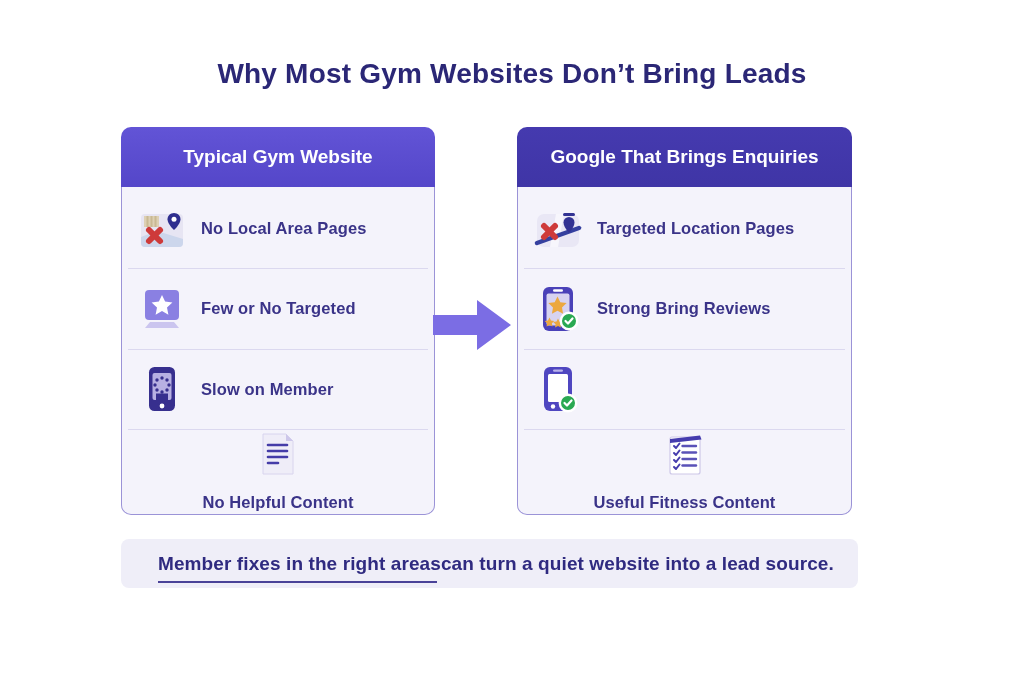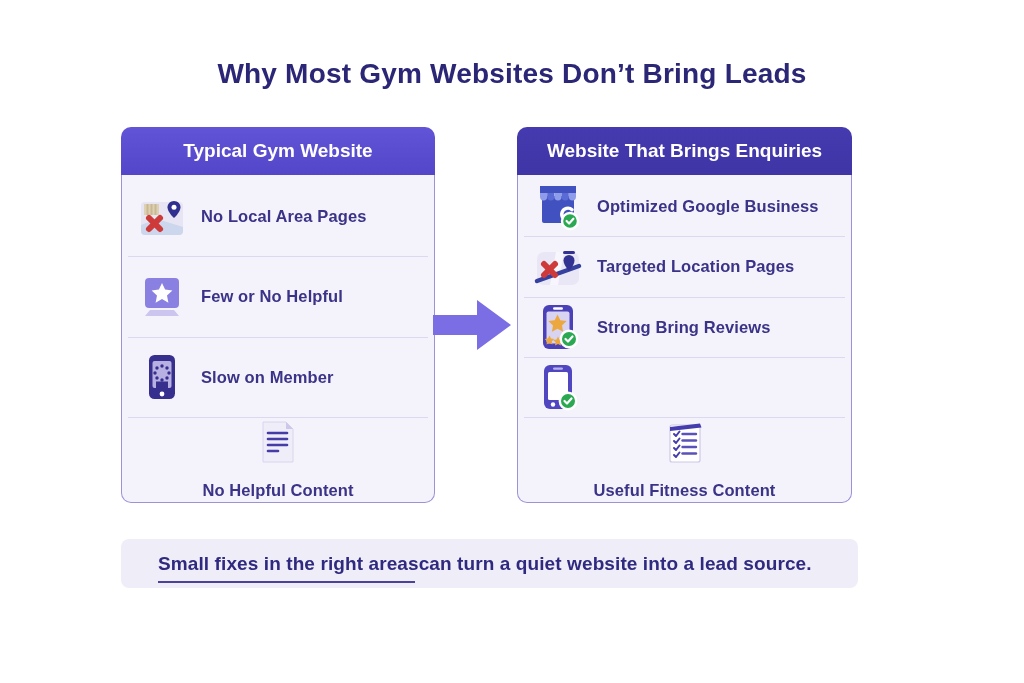--- a/index.html
+++ b/index.html
@@ -10,21 +10,21 @@
     position: absolute; top: 58px; left: 0; width: 100%;
     text-align: center; font-size: 28px; font-weight: bold;
     color: #2b2776; letter-spacing: 0.2px;
   }
 
   .card { position: absolute; top: 127px; height: 376px; }
   .card-typical { left: 121px; width: 314px; }
   .card-enquiries { left: 517px; width: 335px; }
 
   .card-header {
-    height: 48px; border-radius: 10px 10px 0 0;
+    height: 60px; border-radius: 10px 10px 0 0;
     display: flex; align-items: center; justify-content: center;
     color: #ffffff; font-size: 19px; font-weight: bold;
   }
   .card-typical .card-header { background: linear-gradient(180deg, #6254d6, #5446c9); }
   .card-enquiries .card-header { background: linear-gradient(180deg, #453aaf, #3f35a6); }
 
   .card-body {
     height: 328px; background: #f4f3fb;
     border: 1.5px solid #9b93d7; border-top: none;
     border-radius: 0 0 10px 10px;
@@ -88,21 +88,21 @@
     </div>
 
     <div class="item-row">
       <span class="item-icon">
         <svg viewBox="0 0 48 48">
           <rect x="7" y="5" width="34" height="30" rx="4" fill="#8a80e2"></rect>
           <path d="M24 10 l3.1 6.6 7.3 0.9 -5.4 5 1.4 7.2 -6.4-3.6 -6.4 3.6 1.4-7.2 -5.4-5 7.3-0.9 z" fill="#ffffff"></path>
           <path d="M12 37 h24 l5 6 H7 z" fill="#cbc5ef"></path>
         </svg>
       </span>
-      <span class="item-label">Few or No Helpful</span>
+      <span class="item-label">Few or No Targeted</span>
     </div>
 
     <div class="item-row">
       <span class="item-icon">
         <svg viewBox="0 0 48 48">
           <rect x="11" y="2" width="26" height="44" rx="5.5" fill="#372f8e"></rect>
           <rect x="14.5" y="8" width="19" height="27" rx="2" fill="#b7b0e2"></rect>
           <g fill="#372f8e">
             <circle cx="24" cy="13" r="1.7"></circle>
               <circle cx="29" cy="15" r="1.7"></circle>
@@ -137,40 +137,23 @@
     </div>
 
   </div>
 </div>
 
 <svg class="arrow" viewBox="0 0 80 56">
   <polygon points="0,18 44,18 44,3 78,28 44,53 44,38 0,38" fill="#7b6de4"></polygon>
 </svg>
 
 <div class="card card-enquiries">
-  <div class="card-header">Website That Brings Enquiries</div>
+  <div class="card-header">Google That Brings Enquiries</div>
   <div class="card-body">
 
-    <div class="item-row">
-      <span class="item-icon">
-        <svg viewBox="0 0 48 48">
-          <rect x="8" y="13" width="32" height="27" rx="2" fill="#4152c0"></rect>
-          <rect x="6" y="3" width="36" height="7" fill="#4152c0"></rect>
-          <path d="M6 10 h7.2 v3.8 a3.6 3.6 0 0 1 -7.2 0 z" fill="#8e9ce9"></path>
-          <path d="M13.2 10 h7.2 v3.8 a3.6 3.6 0 0 1 -7.2 0 z" fill="#5b6bd6"></path>
-          <path d="M20.4 10 h7.2 v3.8 a3.6 3.6 0 0 1 -7.2 0 z" fill="#8e9ce9"></path>
-          <path d="M27.6 10 h7.2 v3.8 a3.6 3.6 0 0 1 -7.2 0 z" fill="#5b6bd6"></path>
-          <path d="M34.8 10 h7.2 v3.8 a3.6 3.6 0 0 1 -7.2 0 z" fill="#8e9ce9"></path>
-          <path d="M34.5 37.5 a6.2 6.2 0 1 1 3.6-10.8" stroke="#ffffff" stroke-width="3.4" fill="none" stroke-linecap="round"></path>
-          <circle cx="36" cy="38" r="8" fill="#2aa952" stroke="#ffffff" stroke-width="2.4"></circle>
-          <path d="M32.6 38 l2.5 2.5 4.3-4.8" stroke="#ffffff" stroke-width="2.2" fill="none" stroke-linecap="round" stroke-linejoin="round"></path>
-        </svg>
-      </span>
-      <span class="item-label">Optimized Google Business</span>
-    </div>
 
     <div class="item-row">
       <span class="item-icon">
         <svg viewBox="0 0 48 48">
           <rect x="3" y="9" width="42" height="33" rx="7" fill="#e9e7f5"></rect>
           <path d="M22 9 h8 l-6 33 h-8 z" fill="#f7f6fc"></path>
           <line x1="3" y1="38" x2="45" y2="23" stroke="#35409f" stroke-width="4.5" stroke-linecap="round"></line>
           <g stroke="#ce3a3a" stroke-width="6" stroke-linecap="round">
             <line x1="10" y1="21" x2="21" y2="32"></line>
             <line x1="21" y1="21" x2="10" y2="32"></line>
@@ -230,15 +213,15 @@
           </g>
         </svg>
       </span>
       <span class="item-label">Useful Fitness Content</span>
     </div>
 
   </div>
 </div>
 
 <div class="footer-note">
-  <span class="footer-underlined">Small fixes in the right areas</span>
+  <span class="footer-underlined">Member fixes in the right areas</span>
     <span> can turn a quiet website into a lead source.</span>
 </div>
 
 </body></html>

